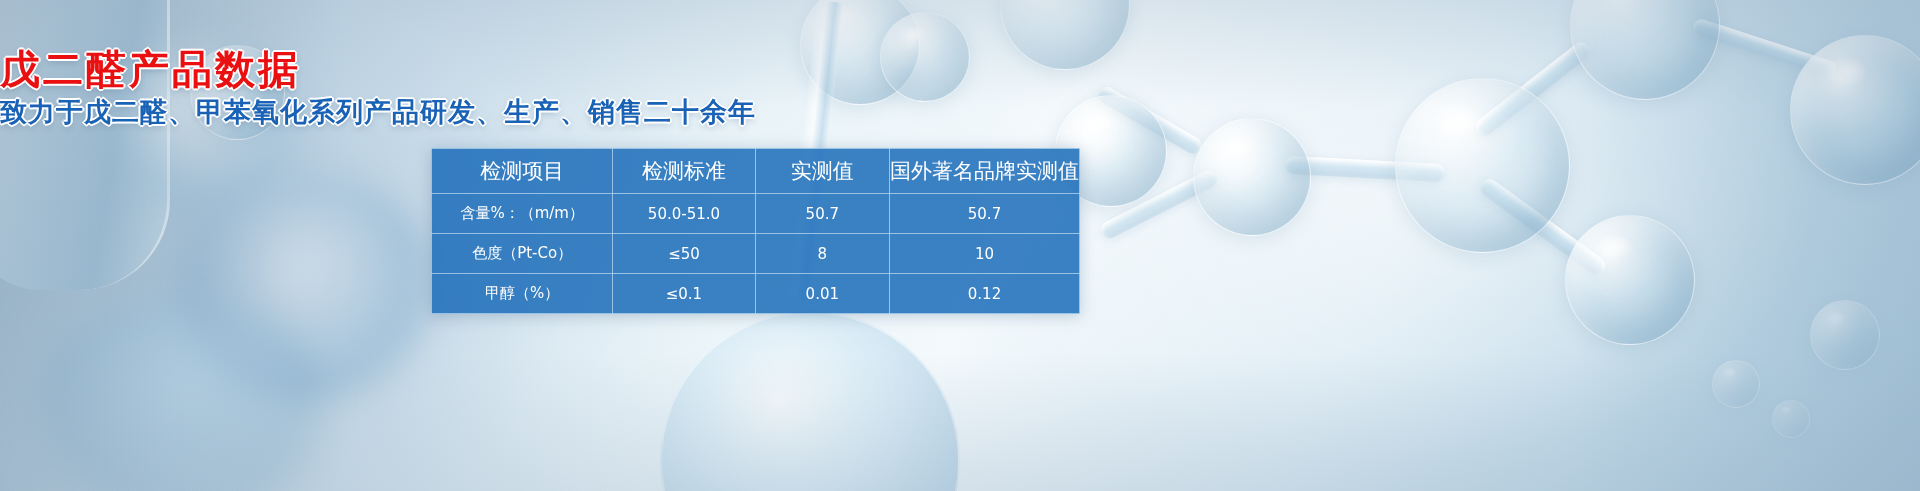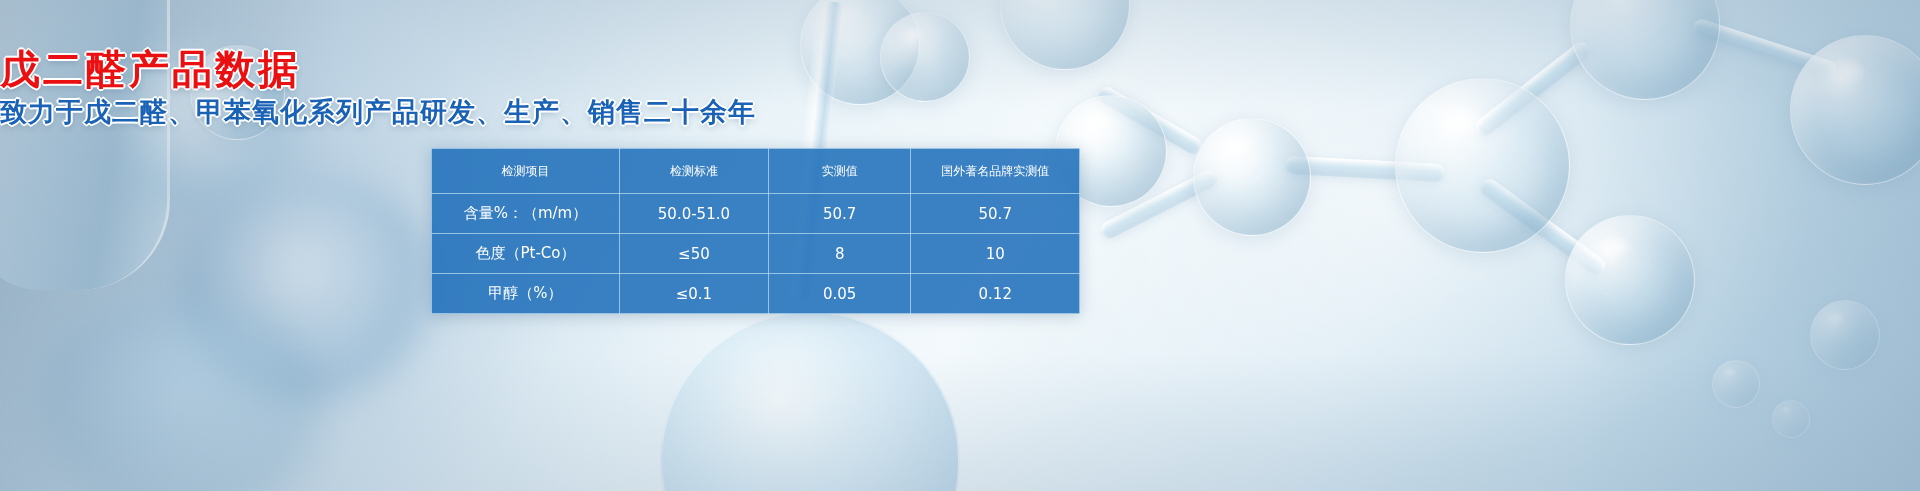--- a/index.html
+++ b/index.html
@@ -165,21 +165,21 @@
     font-size: 15px;
     font-weight: normal;
     font-family: "DejaVu Sans", "Liberation Sans", sans-serif;
     padding: 0;
     height: 40px;
     white-space: nowrap;
   }
 
   table.spec-table thead th {
     height: 45px;
-    font-size: 12px;
+    font-size: 21px;
   }
 
   table.spec-table col.c1 { width: 29%; }
   table.spec-table col.c2 { width: 23%; }
   table.spec-table col.c3 { width: 22%; }
   table.spec-table col.c4 { width: 26%; }
 
 </style>
 </head>
 <body>
@@ -252,21 +252,21 @@
           </tr>
           <tr>
             <td>色度（Pt-Co）</td>
             <td>≤50</td>
             <td>8</td>
             <td>10</td>
           </tr>
           <tr>
             <td>甲醇（%）</td>
             <td>≤0.1</td>
-            <td>0.05</td>
+            <td>0.01</td>
             <td>0.12</td>
           </tr>
         </tbody>
       </table>
     </div>
 
   </div>
 </div>
 
 </body></html>

